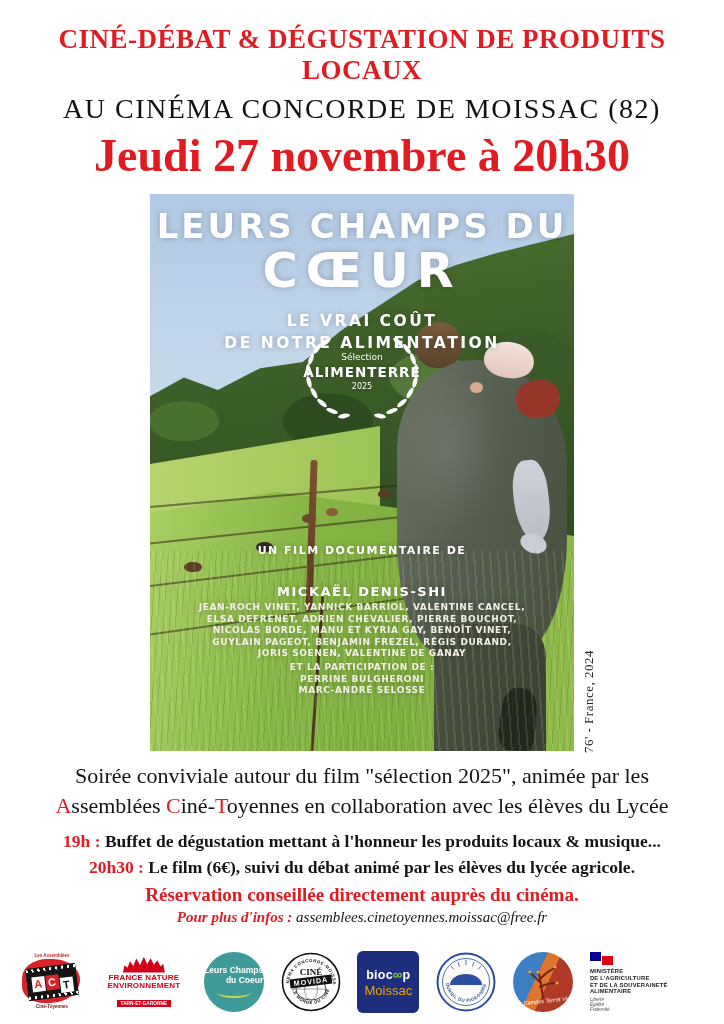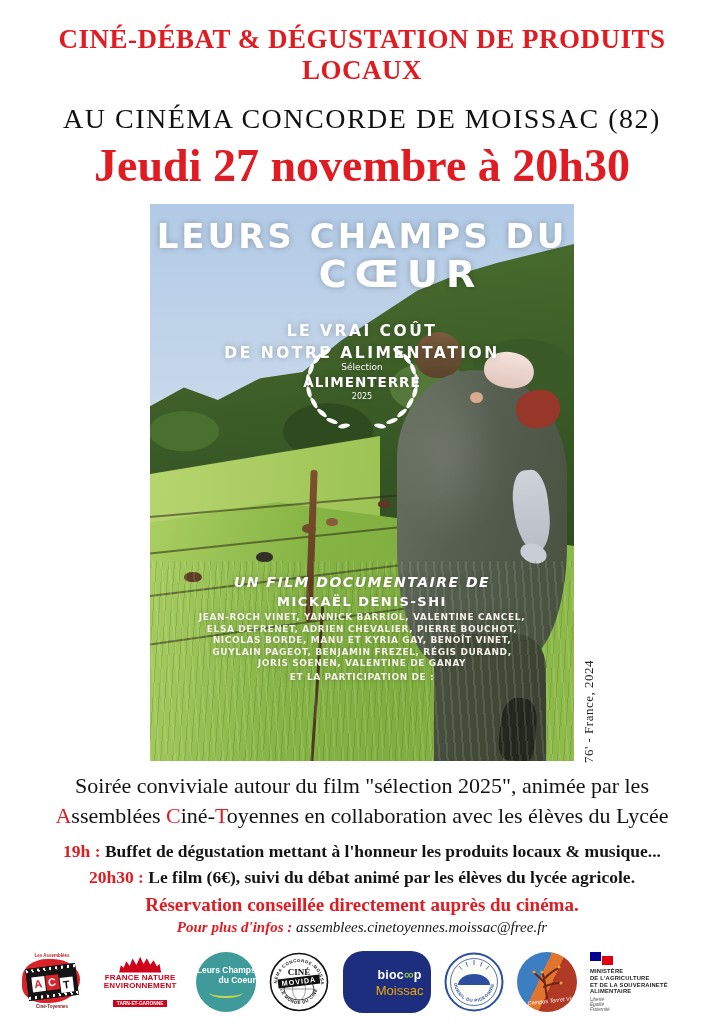--- a/index.html
+++ b/index.html
@@ -7,21 +7,21 @@
     --ink:#141414;
   }
   html,body{margin:0;padding:0;background:#888;}
   .page{
     width:724px;height:1024px;background:#ffffff;position:relative;overflow:hidden;
     margin:0 auto;font-family:"Liberation Serif", serif;color:var(--ink);
   }
   
   .h-line1{margin-top:24px;text-align:center;color:var(--red);font-weight:bold;
     font-size:27px;letter-spacing:.5px;}
-  .h-line2{margin-top:17px;text-align:center;color:#111;font-size:28px;letter-spacing:1.5px;}
+  .h-line2{margin-top:7px;text-align:center;color:#111;font-size:28px;letter-spacing:1.5px;}
   .h-line3{margin-top:4px;text-align:center;color:var(--red);font-weight:bold;font-size:46px;}
   
   .poster-wrap{position:relative;width:424px;margin:12px auto 0;}
   .poster{position:relative;width:424px;height:557px;overflow:hidden;
     background:linear-gradient(#b2cae6,#c9daeb 40%,#d7e3ee);}
   .trees{position:absolute;left:0;top:40px;width:100%;height:312px;
     background:
       radial-gradient(70px 44px at 18% 78%, #5d8438 0 49%, transparent 51%),
       radial-gradient(90px 56px at 42% 60%, #2e4b1f 0 49%, transparent 51%),
       radial-gradient(80px 50px at 66% 46%, #55793a 0 49%, transparent 51%),
@@ -61,31 +61,31 @@
   .baby-hand{position:absolute;left:320px;top:188px;width:13px;height:11px;border-radius:50%;background:#d8ab90;}
   .baby-sleeve{position:absolute;left:366px;top:186px;width:44px;height:38px;border-radius:46%;
     background:#96372a;transform:rotate(-10deg);}
   .baby-legs{position:absolute;left:364px;top:266px;width:35px;height:82px;border-radius:40% 40% 46% 56%;
     background:linear-gradient(#ced2d9,#b8bdc6);transform:rotate(-6deg);}
   .baby-foot{position:absolute;left:370px;top:340px;width:27px;height:19px;border-radius:50%;
     background:#c9ced6;transform:rotate(20deg);}
   .ptxt{position:absolute;left:0;width:100%;text-align:center;color:#fff;
     font-family:"DejaVu Sans", sans-serif;font-weight:bold;text-shadow:0 0 6px rgba(0,0,0,.25);}
   .p-title1{top:12px;font-size:34px;letter-spacing:3px;}
-  .p-title2{top:48px;font-size:38px;letter-spacing:8px;padding-left:39px;}
+  .p-title2{top:48px;font-size:48px;letter-spacing:8px;}
   .p-sub1{top:118px;font-size:15.5px;letter-spacing:2.5px;}
   .p-sub2{top:140px;font-size:15.5px;letter-spacing:2.5px;}
   .laurel{position:absolute;top:140px;left:50%;transform:translateX(-50%);
     width:150px;height:90px;color:#fff;text-align:center;
     font-family:"DejaVu Sans", sans-serif;text-shadow:0 0 5px rgba(0,0,0,.3);}
   .laurel svg{position:absolute;inset:0;}
   .laurel-sel{position:relative;top:18px;font-size:9px;}
   .laurel-main{position:relative;top:20px;font-weight:bold;font-size:13.5px;letter-spacing:1px;}
   .laurel-year{position:relative;top:22px;font-size:8px;}
-  .p-credit1{top:370px;font-size:14px;letter-spacing:1.5px;font-style:italic;}
+  .p-credit1{top:350px;font-size:11px;letter-spacing:1.5px;}
   .p-credit2{top:390px;font-size:13px;letter-spacing:1.5px;}
   .p-cast{top:408px;font-size:9px;letter-spacing:.6px;line-height:11.5px;font-weight:bold;color:#f3f1e8;}
   .p-part{top:468px;font-size:9px;letter-spacing:.6px;line-height:11.5px;font-weight:bold;color:#f3f1e8;}
   .side-note{position:absolute;right:-23px;bottom:-2px;writing-mode:vertical-rl;transform:rotate(180deg);
     font-size:13px;color:#222;letter-spacing:.5px;}
   
   .intro{margin-top:10px;text-align:center;font-size:22px;line-height:30px;color:#131313;}
   .ri{color:var(--red);}
   .sched{text-align:center;font-size:17.5px;line-height:26px;margin-top:7px;font-weight:600;}
   .sched .time{color:var(--red);}
@@ -122,22 +122,22 @@
   .fne-banner{display:inline-block;margin-top:1px;background:#d0021b;color:#fff;font-size:4.8px;
     font-weight:bold;padding:1px 4px;}
   
   .logo-lcdc{width:60px;height:60px;border-radius:50%;background:#3f9a9a;color:#fff;
     display:flex;flex-direction:column;align-items:center;justify-content:center;text-align:right;}
   .lcdc-t{font-size:8.5px;font-weight:bold;line-height:9.5px;}
   .lcdc-swoosh{width:34px;height:9px;border-bottom:2px solid #c9d44f;border-radius:50%;margin-top:2px;}
   
   .logo-movida{width:60px;height:60px;}
   
-  .logo-biocoop{width:62px;height:62px;background:#1d2e7f;border-radius:20px;color:#fff;
-    display:flex;flex-direction:column;align-items:center;justify-content:center;padding-left:26px;}
+  .logo-biocoop{width:62px;height:62px;background:#1d2e7f;border-radius:6px;color:#fff;
+    display:flex;flex-direction:column;align-items:center;justify-content:center;}
   .bio-word{font-weight:bold;font-size:12.5px;letter-spacing:.2px;}
   .bio-inf{color:#8bc34a;font-size:13.5px;}
   .bio-city{color:#f0a500;font-size:13px;font-weight:normal;margin-top:1px;}
   
   .logo-fournil{width:60px;height:60px;}
   
   .logo-amphi{width:72px;height:62px;text-align:center;position:relative;}
   .amphi-small{font-size:5.5px;color:#d0021b;font-style:italic;font-weight:bold;line-height:6px;}
   .amphi-big{font-size:15px;color:#d0021b;font-weight:bold;letter-spacing:1px;line-height:15px;}
   .amphi-dot{display:inline-block;width:4px;height:4px;border-radius:50%;background:#f5c518;vertical-align:top;}
@@ -229,20 +229,22 @@
       <div class="ptxt p-credit2">MICKAËL DENIS-SHI</div>
       <div class="ptxt p-cast">
         <div>JEAN-ROCH VINET, YANNICK BARRIOL, VALENTINE CANCEL,</div>
         <div>ELSA DEFRENET, ADRIEN CHEVALIER, PIERRE BOUCHOT,</div>
         <div>NICOLAS BORDE, MANU ET KYRIA GAY, BENOÎT VINET,</div>
         <div>GUYLAIN PAGEOT, BENJAMIN FREZEL, RÉGIS DURAND,</div>
         <div>JORIS SOENEN, VALENTINE DE GANAY</div>
       </div>
       <div class="ptxt p-part">
         <div>ET LA PARTICIPATION DE :</div>
+        <div>PERRINE BULGHERONI</div>
+        <div>MARC-ANDRÉ SELOSSE</div>
       </div>
     </div>
     <div class="side-note">76' - France, 2024</div>
   </div>
 
   <div class="intro">
     <span>Soirée conviviale autour du film "sélection 2025", animée par les</span><br>
     <span class="ri">A</span><span>ssemblées </span><span class="ri">C</span><span>iné-</span><span class="ri">T</span><span>oyennes en collaboration avec les élèves du Lycée</span><br>
   </div>
 

